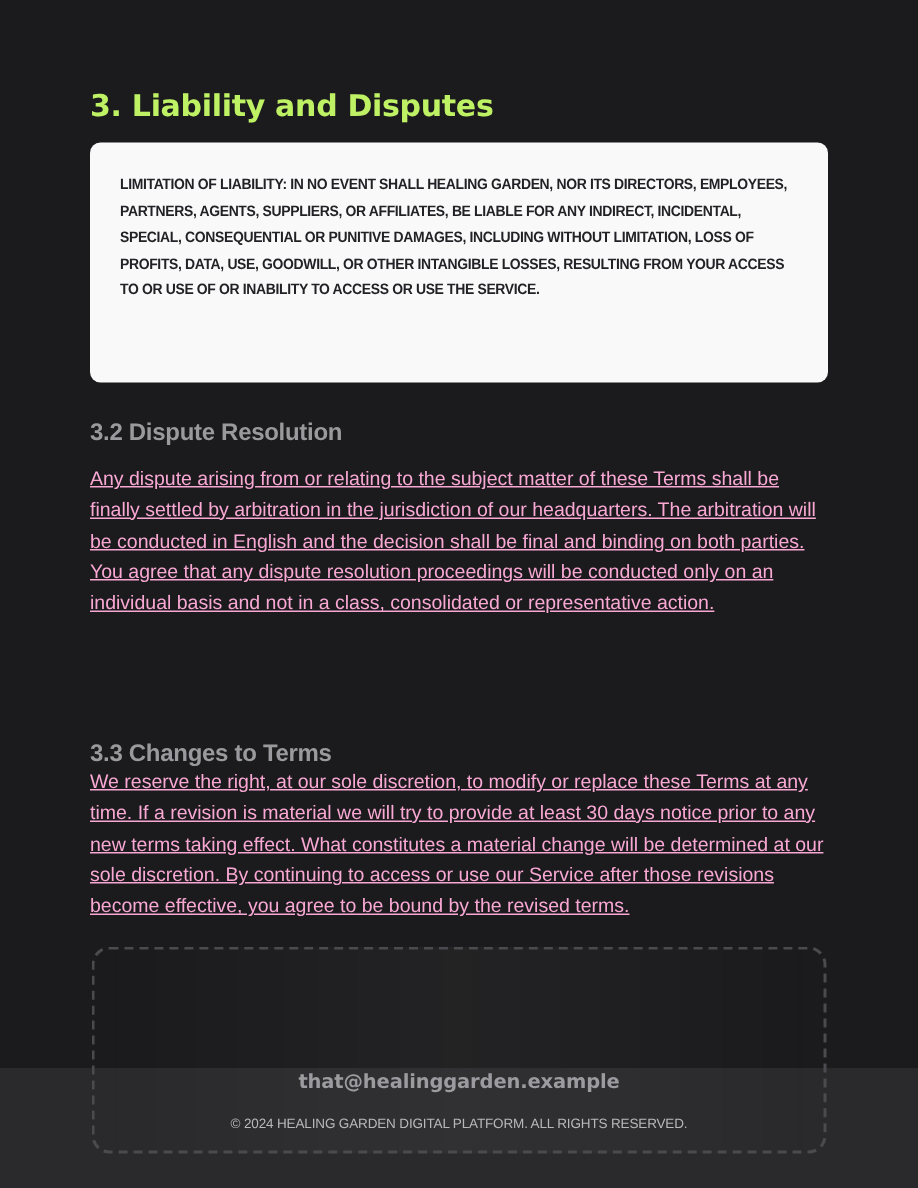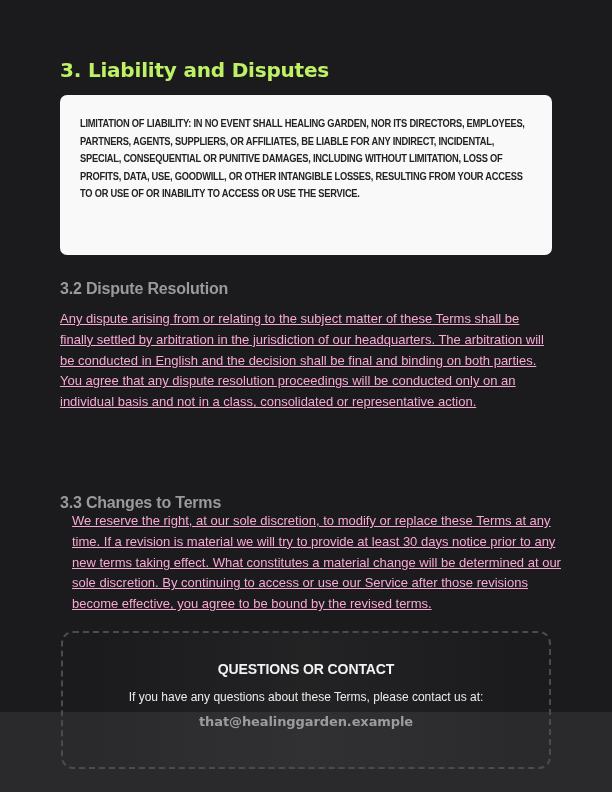--- a/index.html
+++ b/index.html
@@ -69,21 +69,21 @@
       width: 492px;
       font-family: "Liberation Sans", sans-serif;
       font-size: 13px;
       line-height: 20.8px;
       color: #f9a8d4;
       text-decoration: underline;
     }
     #h-dispute { top: 280px; }
     #p-dispute { top: 309px; }
     #h-changes { top: 482px; margin-top: 12px; }
-    #p-changes { top: 511px; margin-left: 12px; }
+    #p-changes { top: 511px; }
 
     .footer-band {
       position: absolute;
       left: 0;
       top: 712px;
       width: 612px;
       height: 80px;
       background: #2a2a2d;
     }
     .contact-box {
@@ -154,16 +154,15 @@
   <h2 id="h-dispute" class="subheading">3.2 Dispute Resolution</h2>
   <p id="p-dispute" class="body-text">Any dispute arising from or relating to the subject matter of these Terms shall be finally settled by arbitration in the jurisdiction of our headquarters. The arbitration will be conducted in English and the decision shall be final and binding on both parties. You agree that any dispute resolution proceedings will be conducted only on an individual basis and not in a class, consolidated or representative action.</p>
 
   <h2 id="h-changes" class="subheading">3.3 Changes to Terms</h2>
   <p id="p-changes" class="body-text">We reserve the right, at our sole discretion, to modify or replace these Terms at any time. If a revision is material we will try to provide at least 30 days notice prior to any new terms taking effect. What constitutes a material change will be determined at our sole discretion. By continuing to access or use our Service after those revisions become effective, you agree to be bound by the revised terms.</p>
 </div>
 
 <div class="footer-band"></div>
 
 <div class="contact-box">
-  <div class="contact-title">QUESTIONS OR CONTACT</div>
-  <div class="contact-text">If you have any questions about these Terms, please contact us at:</div>
   <a class="contact-email">that@healinggarden.example</a>
+  <div class="copyright">© 2024 HEALING GARDEN DIGITAL PLATFORM. ALL RIGHTS RESERVED.</div>
 </div>
 
 </body></html>

